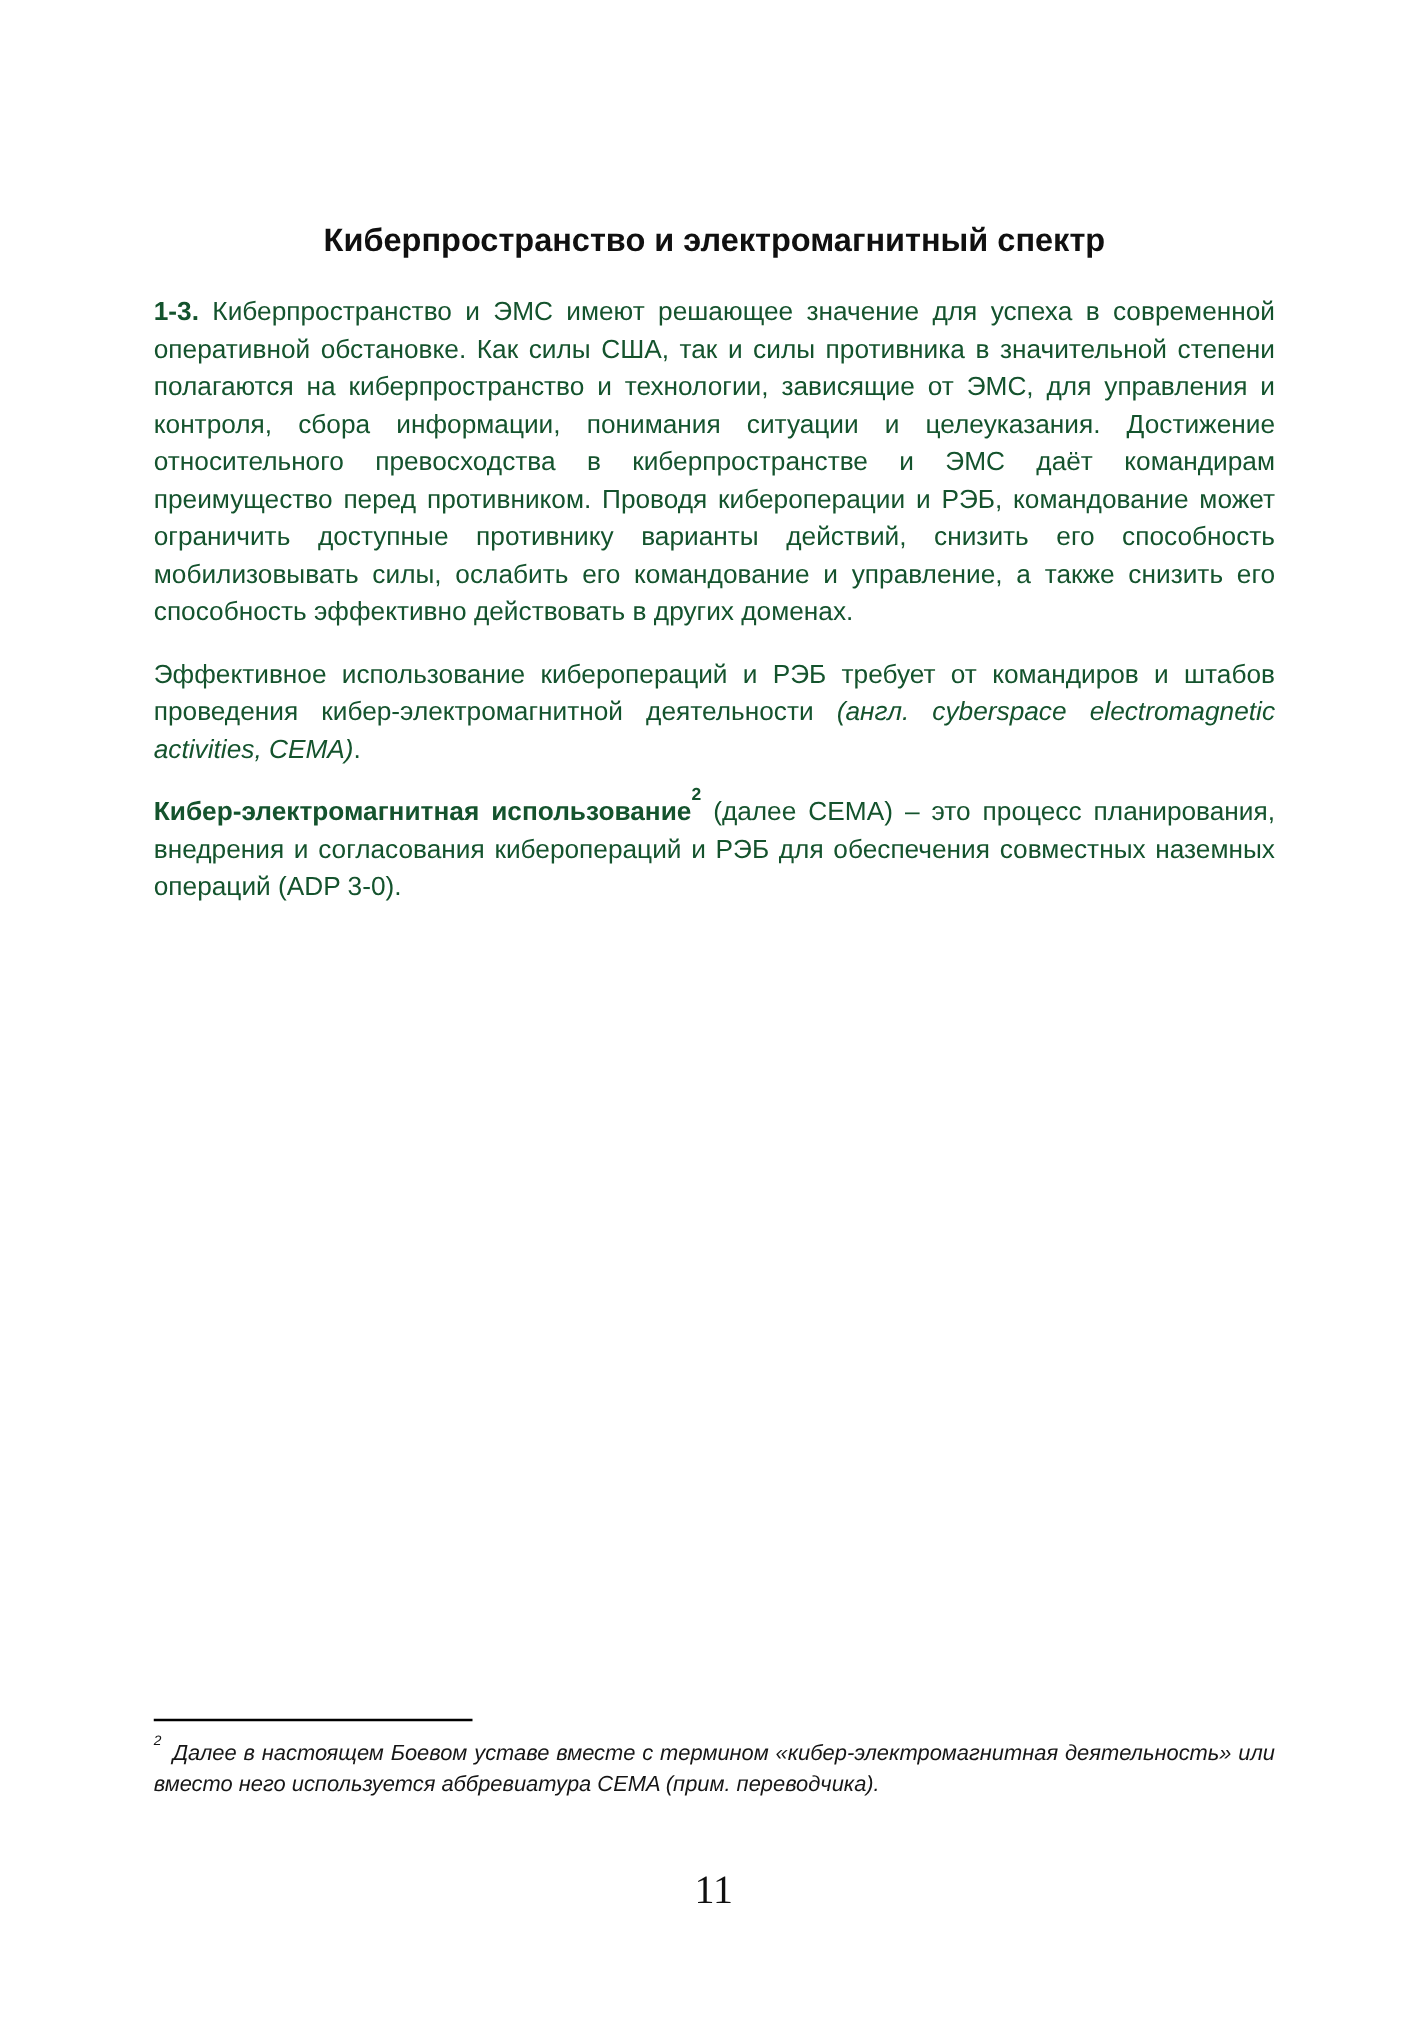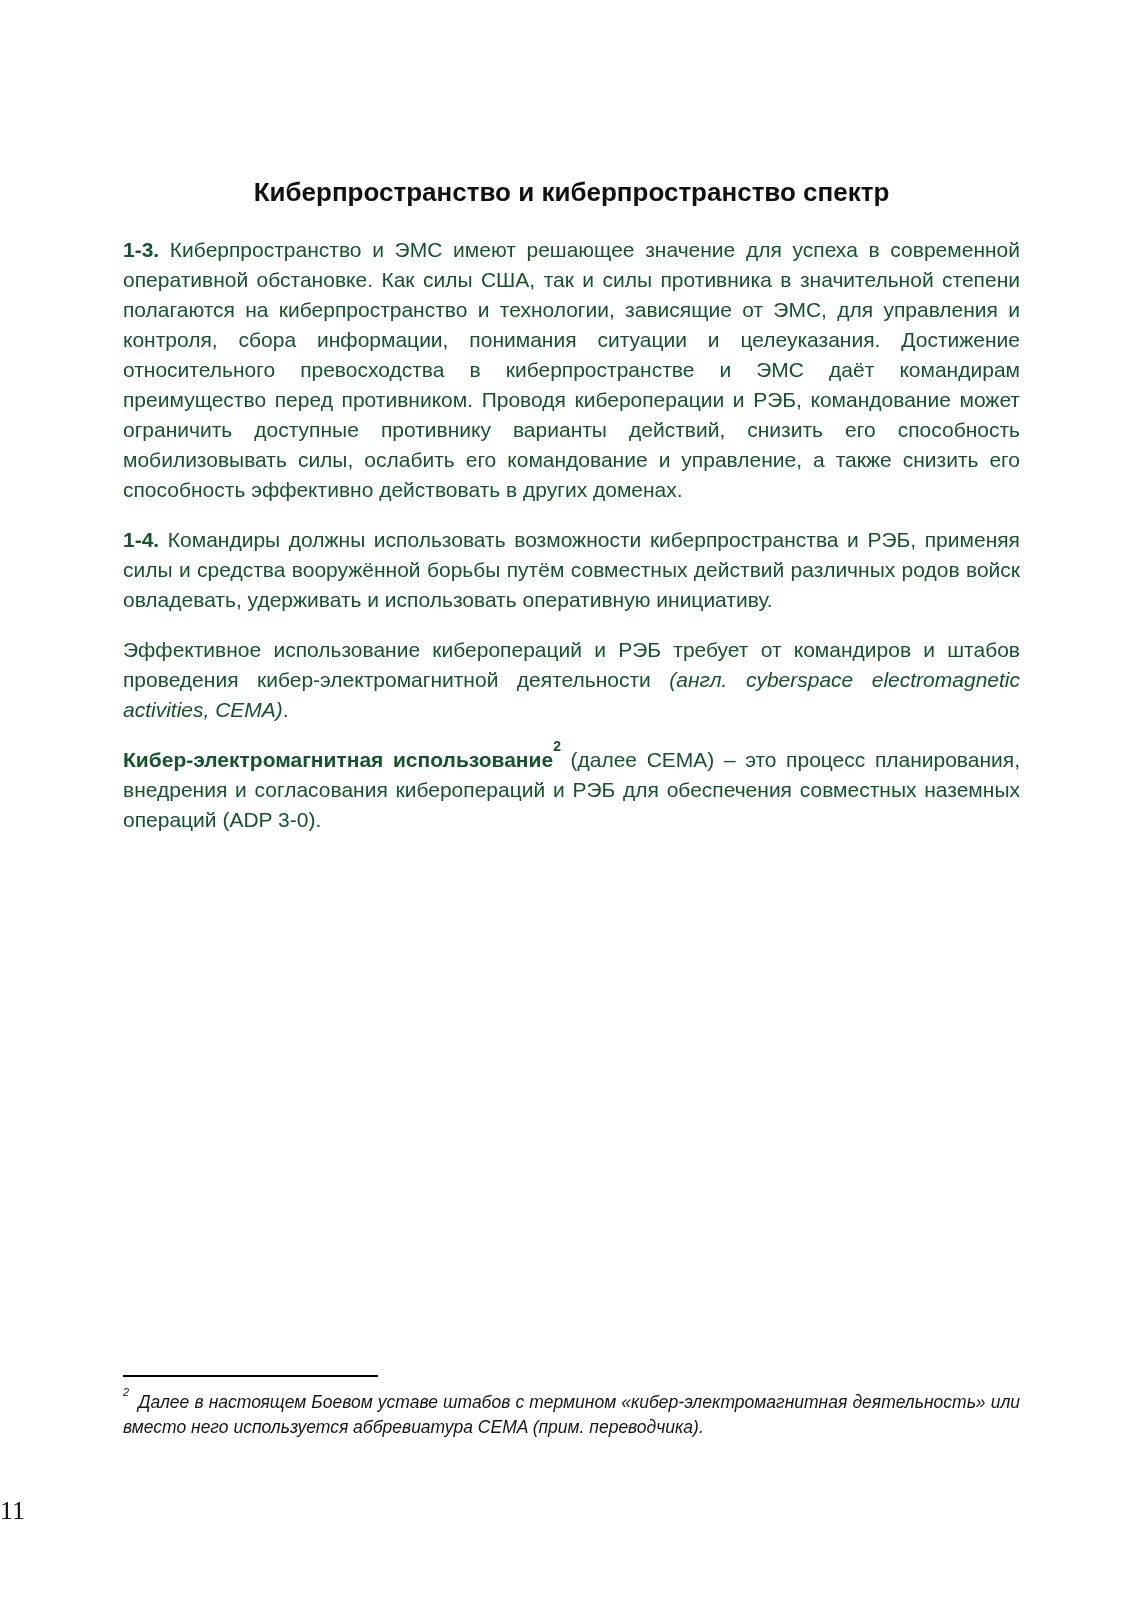--- a/index.html
+++ b/index.html
@@ -67,48 +67,47 @@
     line-height: 0;
     position: relative;
     top: -5px;
     margin-right: 9px;
   }
   .page-number {
     position: absolute;
     left: 0;
     top: 1494px;
     width: 100%;
-    text-align: left;
+    text-align: center;
     font-family: "Liberation Serif", serif;
-    font-size: 26px;
+    font-size: 32px;
     line-height: 34px;
     color: #101010;
   }
 </style>
 </head>
 <body>
 
 <div class="page">
 
   <div class="content">
 
-    <h1 class="doc-title">Киберпространство и киберпространство спектр</h1>
+    <h1 class="doc-title">Киберпространство и электромагнитный спектр</h1>
 
     <p class="para"><span class="b">1-3.</span><span> Киберпространство и ЭМС имеют решающее значение для успеха в современной оперативной обстановке. Как силы США, так и силы противника в значительной степени полагаются на киберпространство и технологии, зависящие от ЭМС, для управления и контроля, сбора информации, понимания ситуации и целеуказания. Достижение относительного превосходства в киберпространстве и ЭМС даёт командирам преимущество перед противником. Проводя кибероперации и РЭБ, командование может ограничить доступные противнику варианты действий, снизить его способность мобилизовывать силы, ослабить его командование и управление, а также снизить его способность эффективно действовать в других доменах.</span></p>
 
-    <p class="para"><span class="b">1-4.</span><span> Командиры должны использовать возможности киберпространства и РЭБ, применяя силы и средства вооружённой борьбы путём совместных действий различных родов войск овладевать, удерживать и использовать оперативную инициативу.</span></p>
 
     <p class="para"><span>Эффективное использование киберопераций и РЭБ требует от командиров и штабов проведения кибер-электромагнитной деятельности </span><span class="i">(англ. cyberspace electromagnetic activities, CEMA)</span><span>.</span></p>
 
     <p class="para"><span class="b">Кибер-электромагнитная использование</span><sup class="term-sup">2</sup><span> (далее CEMA) – это процесс планирования, внедрения и согласования киберопераций и РЭБ для обеспечения совместных наземных операций (ADP 3-0).</span></p>
 
 
 
   </div>
 
   <div class="footnote-area">
     <div class="footnote-rule"></div>
-    <p class="footnote"><sup class="fn-marker">2</sup><span>Далее в настоящем Боевом уставе штабов с термином «кибер-электромагнитная деятельность» или вместо него используется аббревиатура CEMA (прим. переводчика).</span></p>
+    <p class="footnote"><sup class="fn-marker">2</sup><span>Далее в настоящем Боевом уставе вместе с термином «кибер-электромагнитная деятельность» или вместо него используется аббревиатура CEMA (прим. переводчика).</span></p>
   </div>
 
   <div class="page-number">11</div>
 
 </div>
 
 </body></html>

